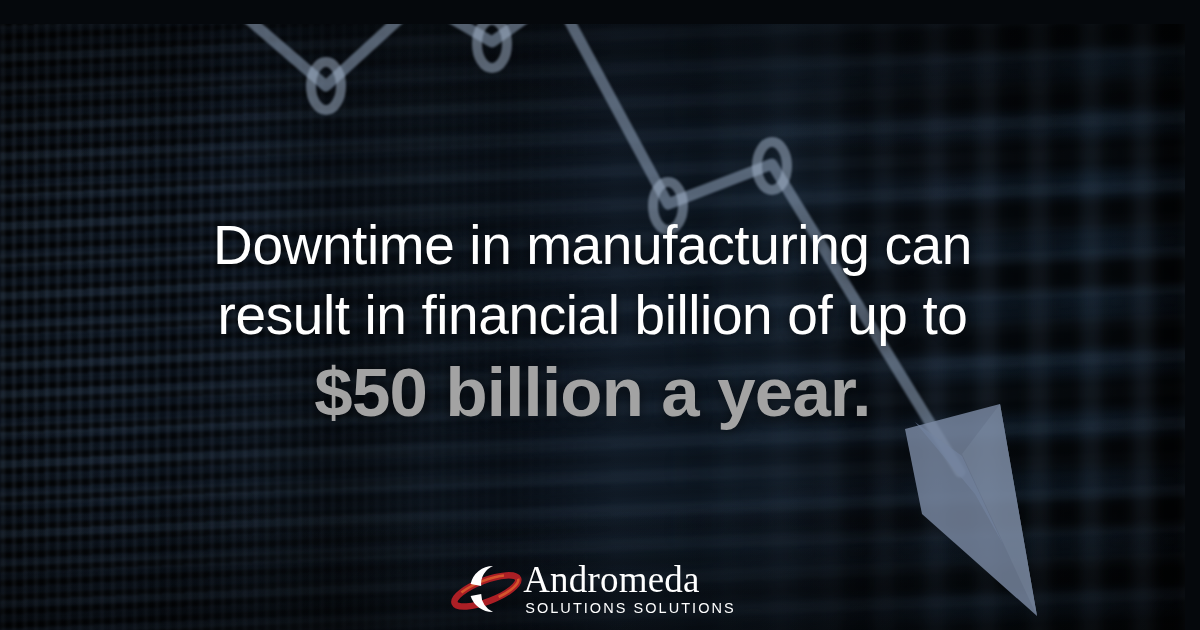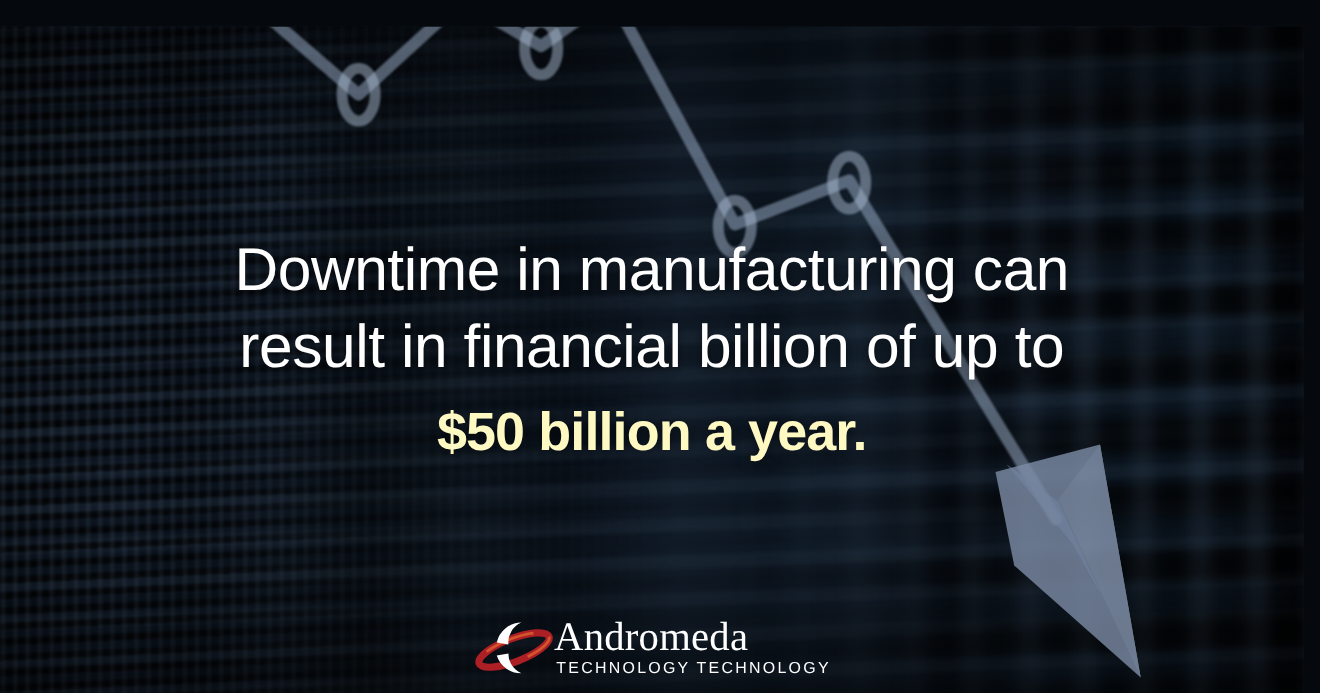--- a/index.html
+++ b/index.html
@@ -148,23 +148,23 @@
     color: #ffffff;
     font-family: "Liberation Sans", sans-serif;
     font-size: 55px;
     font-weight: 400;
     line-height: 70px;
     letter-spacing: -0.4px;
     white-space: nowrap;
     text-shadow: 0 2px 10px rgba(0,0,0,0.55);
   }
   .headline-accent {
-    color: #fef9c3;
-    font-family: "Liberation Sans", sans-serif;
-    font-size: 49px;
+    color: #a3a3a3;
+    font-family: "Liberation Sans", sans-serif;
+    font-size: 69px;
     font-weight: 700;
     line-height: 78px;
     letter-spacing: -0.8px;
     white-space: nowrap;
     margin-top: 4px;
     text-shadow: 0 2px 12px rgba(0,0,0,0.5);
   }
 
   
   .logo {
@@ -271,17 +271,17 @@
                  L 32.2 28
                  A 19.5 19.5 0 0 1 44 8 Z" fill="#ffffff"></path>
         <path d="M 21.6 38
                  A 23 23 0 0 0 44 54
                  A 19.5 19.5 0 0 1 32.2 36
                  Z" fill="#ffffff"></path>
       </svg>
     </span>
     <span class="logo-words">
       <span class="logo-name">Andromeda</span>
-      <span class="logo-tagline">TECHNOLOGY TECHNOLOGY</span>
+      <span class="logo-tagline">SOLUTIONS SOLUTIONS</span>
     </span>
   </div>
 
 </div>
 
 </body></html>

